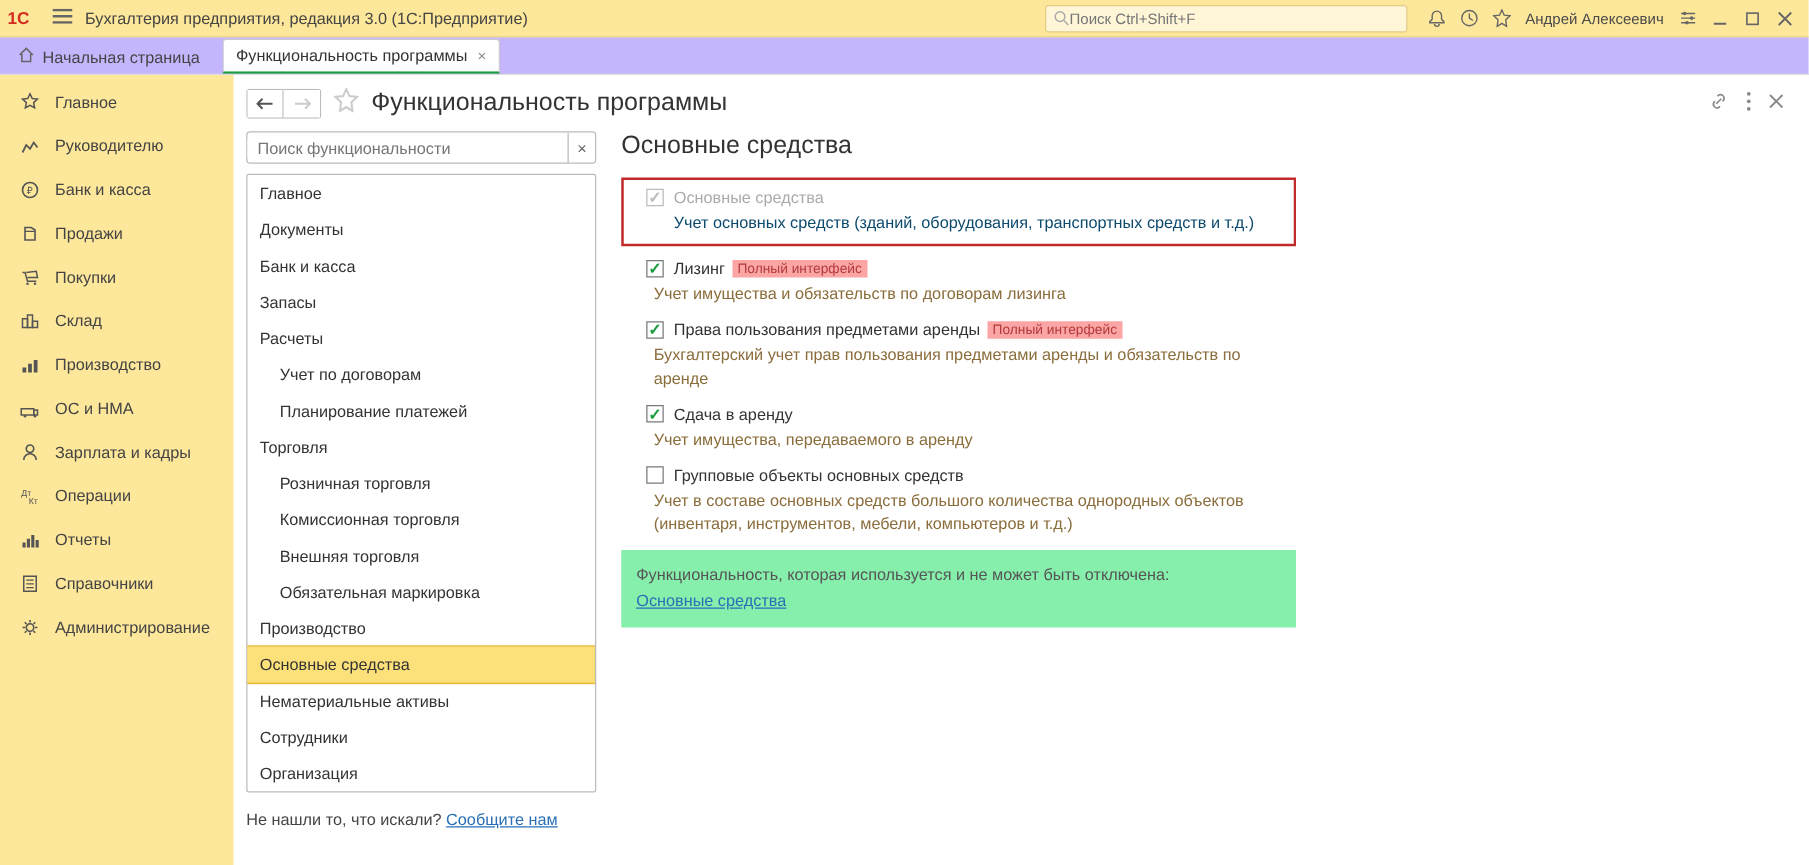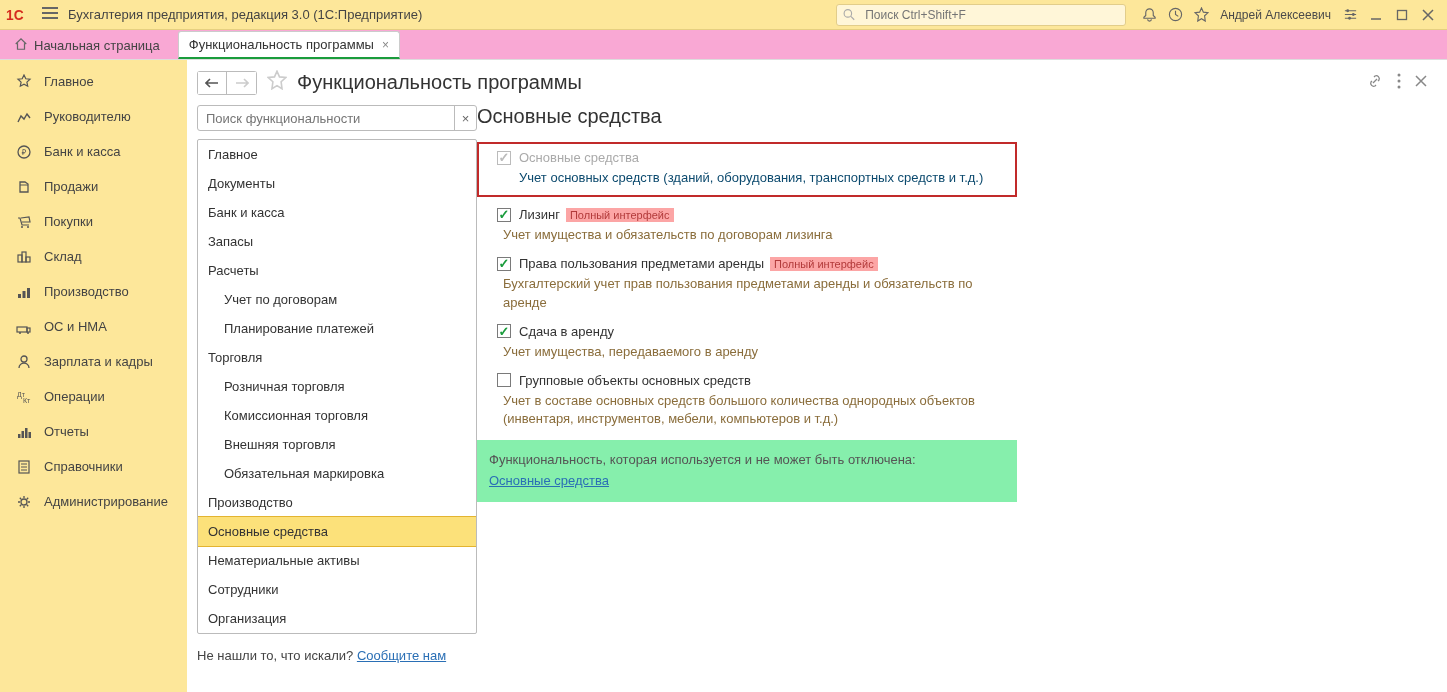--- a/index.html
+++ b/index.html
@@ -30,34 +30,34 @@
     display: flex; align-items: center;
     width: 290px; height: 22px;
     background: #fff6d8;
     border: 1px solid #e2cd8a;
     border-radius: 3px;
     padding: 0 6px;
     margin-right: 10px;
   }
   .titlebar .search-box input {
     border: none; outline: none; background: transparent;
-    font-size: 12px; color: #4c1d95; width: 100%; margin-left: 10px;
+    font-size: 12px; color: #4c1d95; width: 100%;
   }
   .titlebar .tool-icon {
     width: 24px; height: 24px; display: inline-flex;
     align-items: center; justify-content: center;
     color: #6b6b6b; cursor: pointer;
     margin: 0 1px;
   }
   .titlebar .user { font-size: 12px; color: #4a4a4a; margin: 0 6px; }
 
   
   .tabs-row {
     height: 30px;
-    background: #f9a8d4;
+    background: #c4b5fd;
     display: flex;
     align-items: flex-end;
     border-bottom: 1px solid #ddd;
   }
   .tab-home {
     display: flex; align-items: center;
     padding: 0 14px; height: 28px;
     font-size: 13px; color: #444;
     cursor: pointer;
   }
@@ -115,21 +115,21 @@
     color: #555;
   }
   .nav-btn + .nav-btn { border-left: none; }
   .nav-group { display: inline-flex; border-radius: 3px; overflow: hidden; margin-right: 10px; }
   .nav-btn.disabled { color: #ccc; cursor: default; }
   .star-btn { color: #ccc; margin-right: 10px; cursor: pointer; font-size: 18px; }
   .content-title { font-size: 20px; color: #333; }
   .content-header .spacer { flex: 1; }
   .header-tool { color: #888; margin-left: 14px; cursor: pointer; }
 
-  .content-body { display: flex; }
+  .content-body { display: flex; gap: 20px; }
 
   .func-left { width: 280px; }
   .func-search {
     display: flex; align-items: center;
     border: 1px solid #bbb; height: 26px;
     border-radius: 3px; margin-bottom: 8px;
   }
   .func-search input {
     border: none; outline: none; flex: 1;
     padding: 0 8px; font-size: 13px; color: #999;

